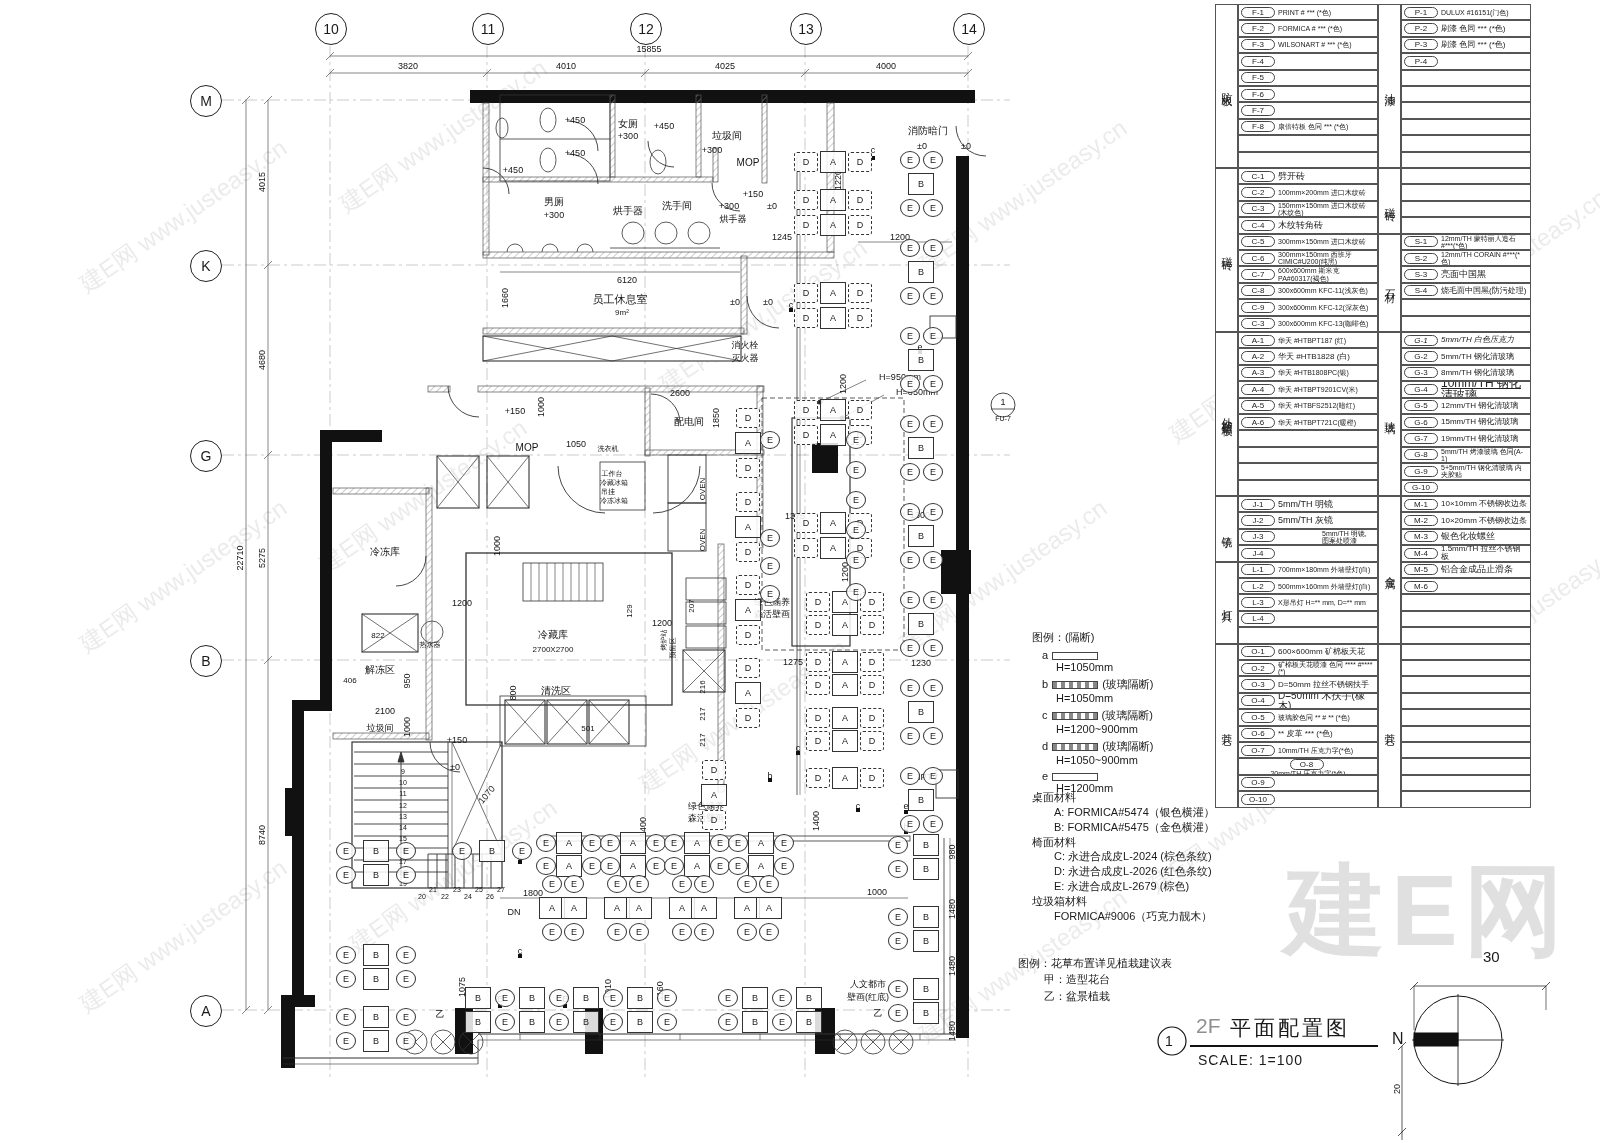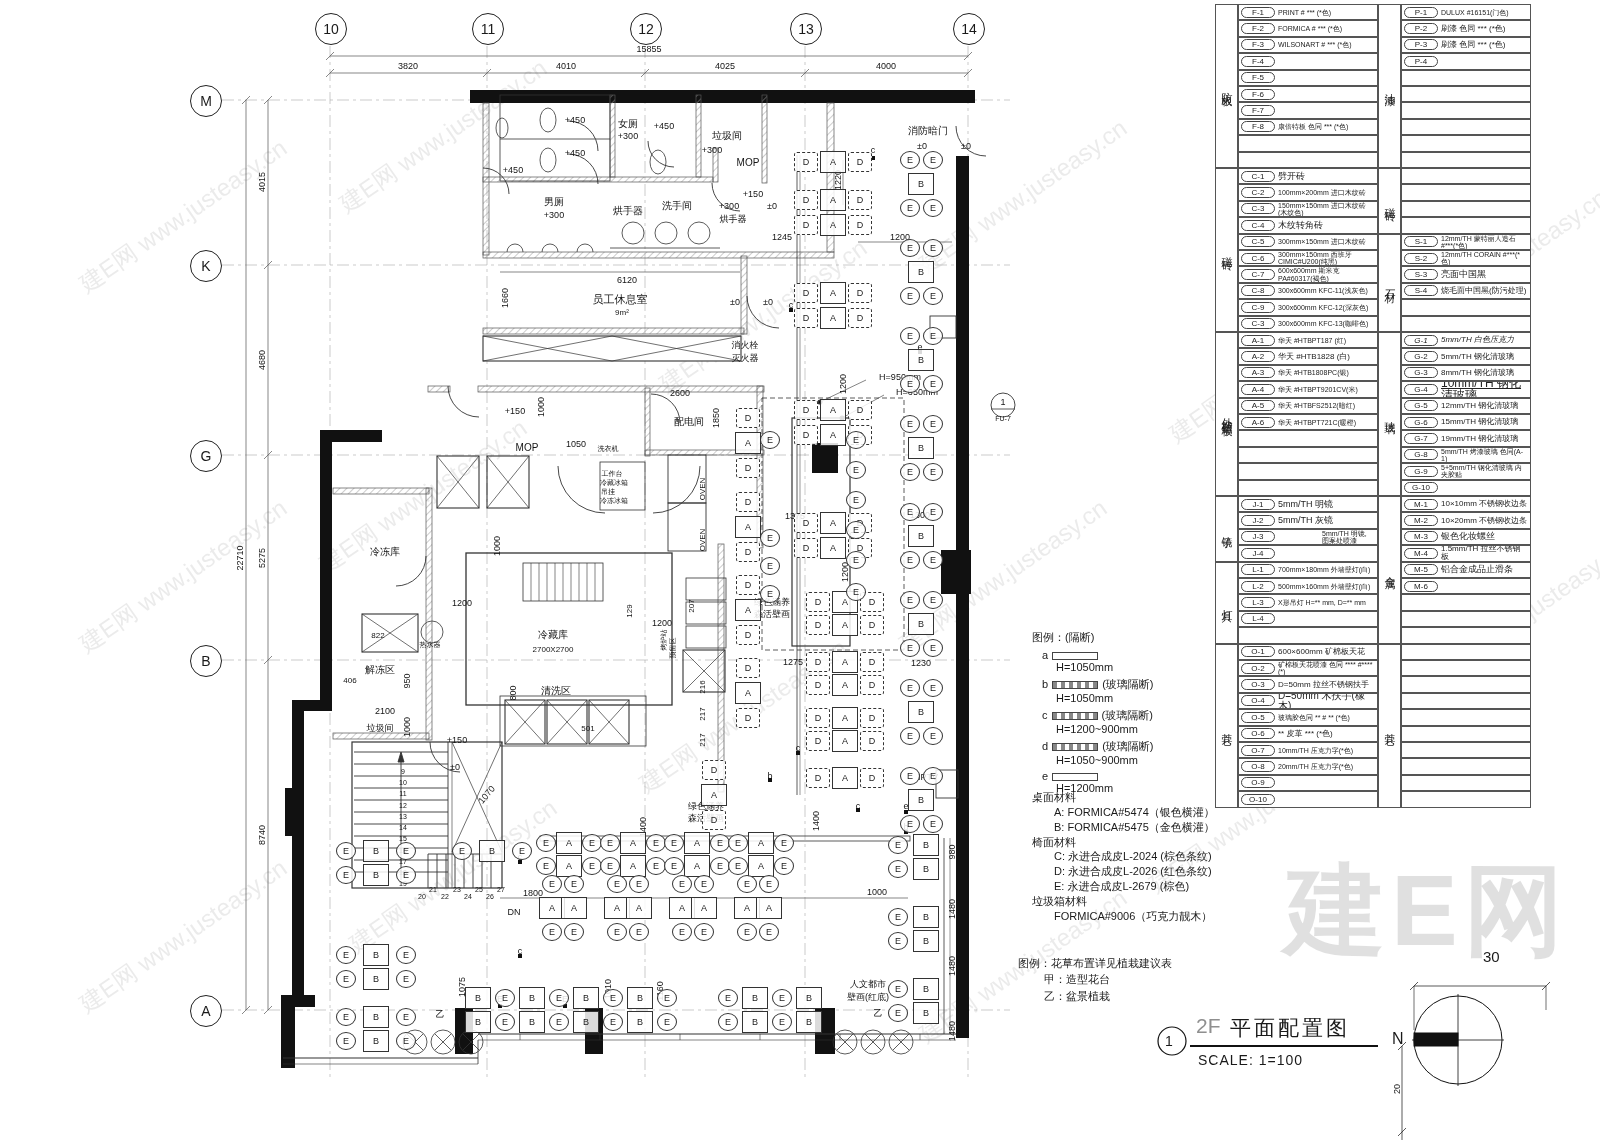--- a/index.html
+++ b/index.html
@@ -814,21 +814,21 @@
         <span class="desc" style="font-size: 7px;">玻璃胶色同 ** # ** (*色)</span>
       </div>
       <div class="lgd-row" style="left: 1238px; top: 725.6px; width: 134px; height: 14.4px;">
         <span class="code">O-6</span>
         <span class="desc" style="font-size: 8px;">** 皮革 *** (*色)</span>
       </div>
       <div class="lgd-row" style="left: 1238px; top: 742px; width: 134px; height: 14.4px;">
         <span class="code">O-7</span>
         <span class="desc" style="font-size: 7px;">10mm/TH 压克力字(*色)</span>
       </div>
-      <div class="lgd-row" style="left: 1238px; top: 758.4px; width: 134px; height: 14.4px;">
+      <div class="lgd-row" style="left: 1238px; top: 758.4px; width: 134px; height: 14.4px; flex-direction: column;">
         <span class="code">O-8</span>
         <span class="desc" style="font-size: 7px;">20mm/TH 压克力字(*色)</span>
       </div>
       <div class="lgd-row" style="left: 1238px; top: 774.8px; width: 134px; height: 14.4px;">
         <span class="code">O-9</span>
       </div>
       <div class="lgd-row" style="left: 1238px; top: 791.2px; width: 134px; height: 14.4px;">
         <span class="code">O-10</span>
       </div>
       <div class="lgd-cat" style="left: 1378px; top: 4px; width: 21px; height: 162px;">油漆</div>

